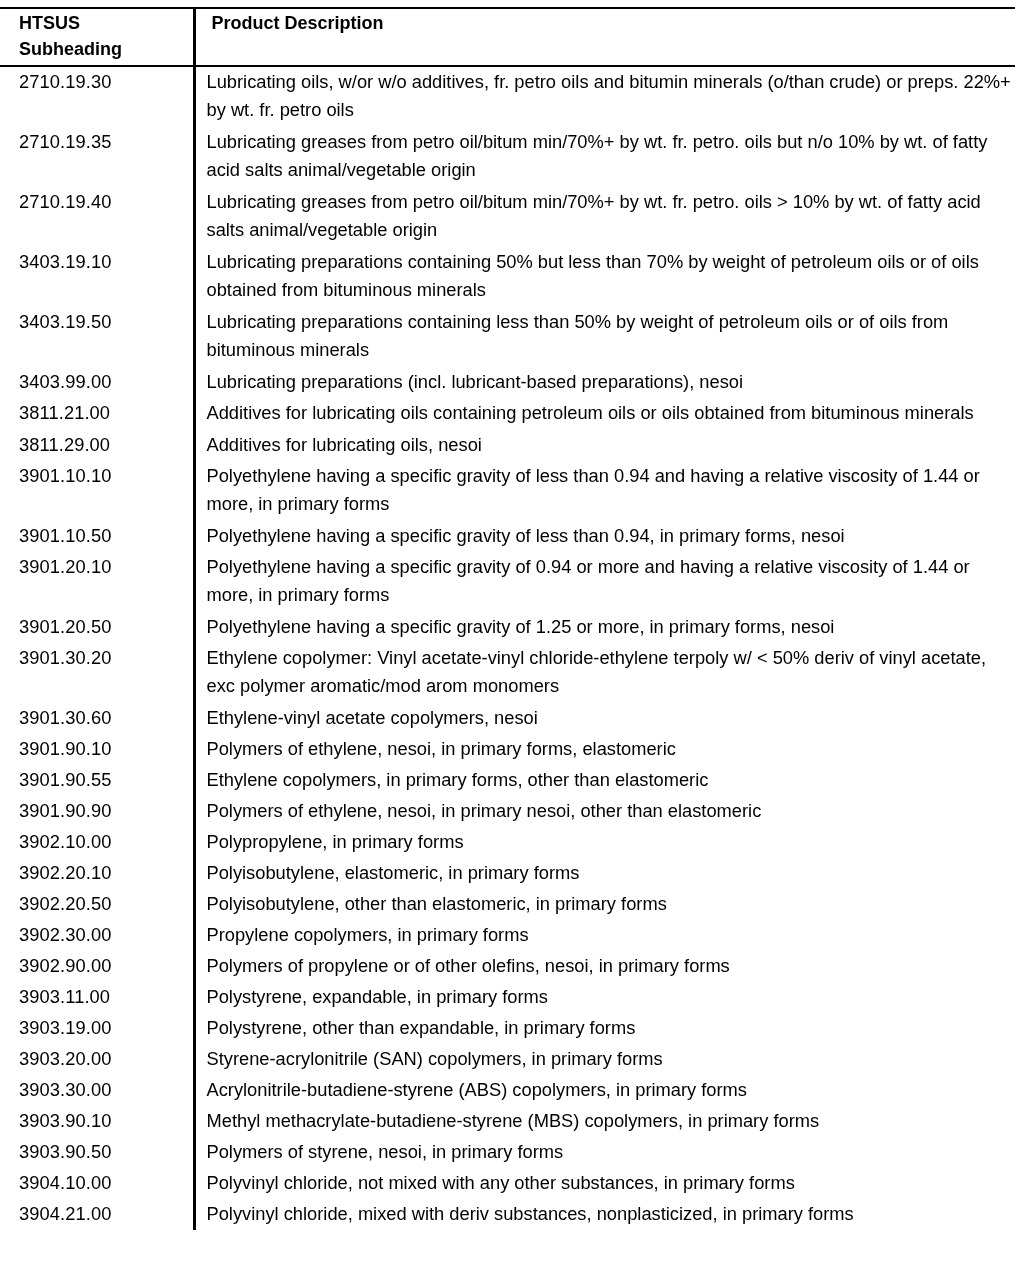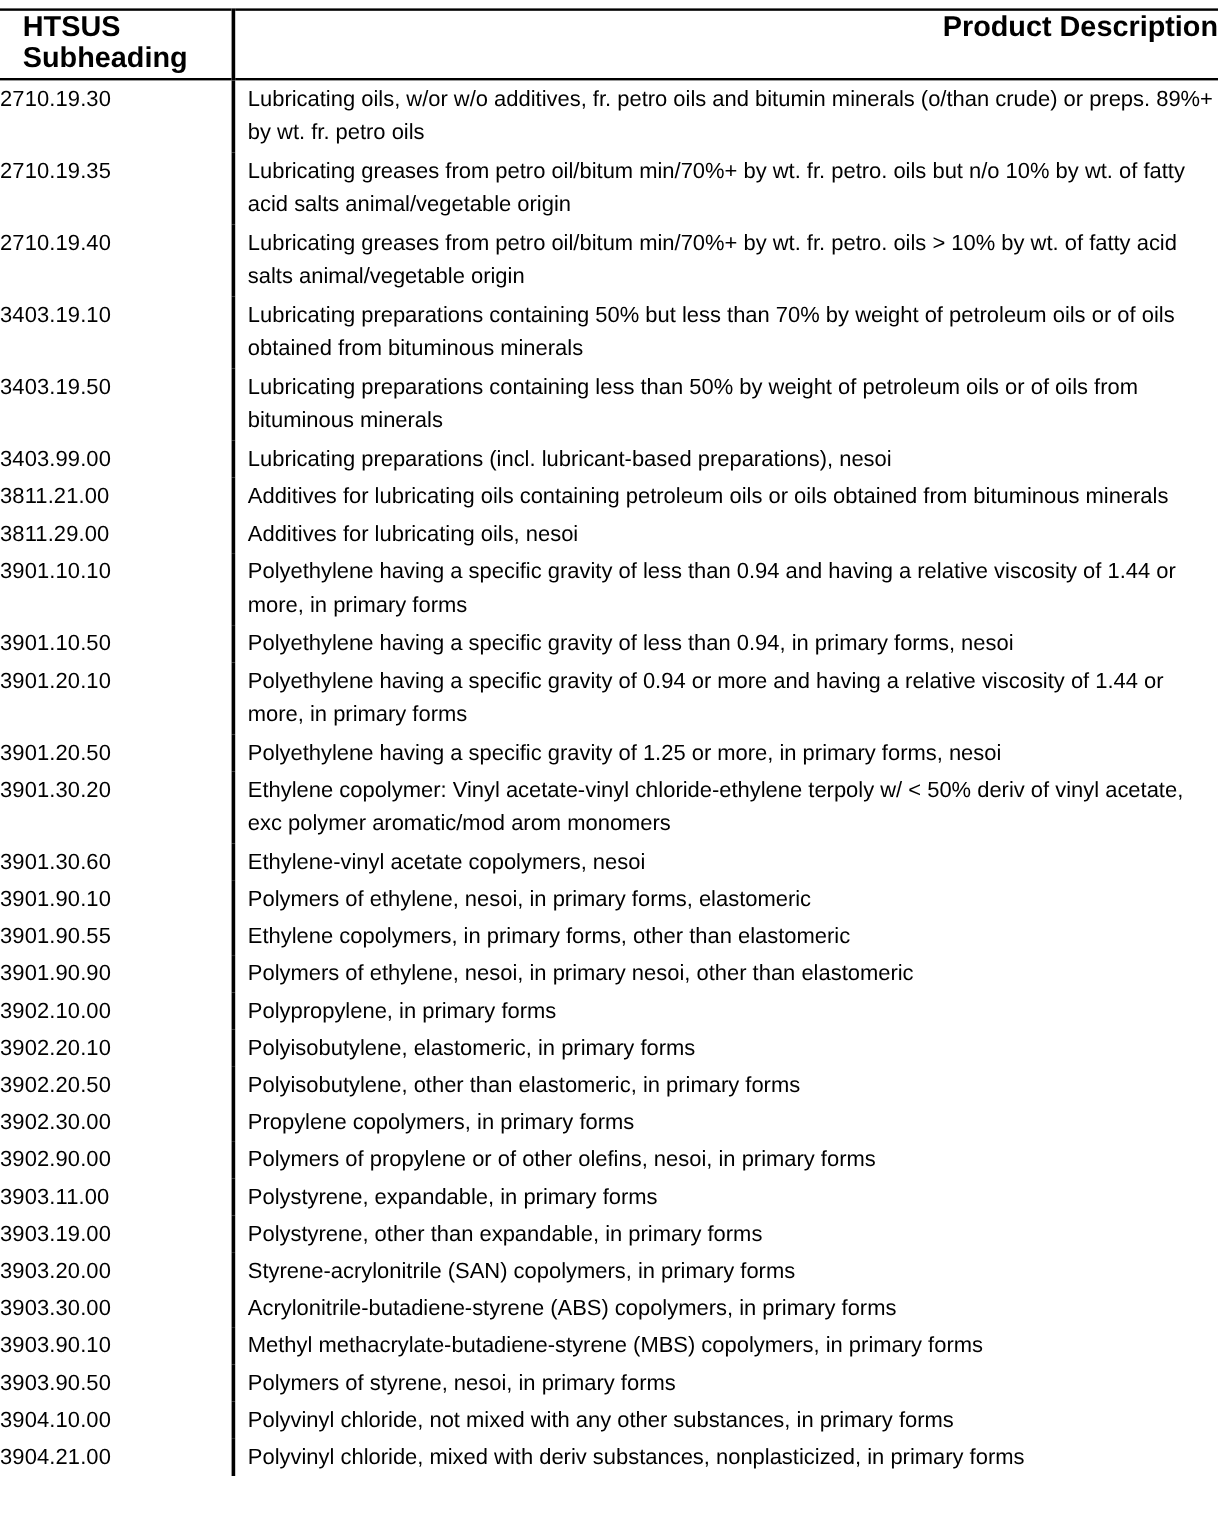--- a/index.html
+++ b/index.html
@@ -22,44 +22,45 @@
   }
   table.hts {
     border-collapse: collapse;
     width: 1015px;
     table-layout: fixed;
   }
   table.hts col.c1 { width: 194px; }
   table.hts col.c2 { width: 821px; }
   table.hts th {
     font-weight: bold;
-    font-size: 24px;
+    font-size: 18px;
     line-height: 26px;
     vertical-align: top;
     padding: 1px 0 0 0;
     border-top: 2px solid #000;
     border-bottom: 2px solid #000;
     height: 55px;
   }
   table.hts th.h1 {
     text-align: left;
     padding-left: 19px;
     border-right: 3px solid #000;
   }
   table.hts th.h2 {
-    text-align: right;
-    padding-left: 0;
+    text-align: left;
+    padding-left: 16px;
   }
   table.hts td {
     font-size: 18.3px;
     line-height: 28px;
     vertical-align: top;
     padding: 0;
   }
   table.hts td.code {
+    padding-left: 19px;
     border-right: 3px solid #000;
     letter-spacing: 0.1px;
   }
   table.hts td.desc {
     padding-left: 11px;
     padding-right: 4px;
   }
   table.hts tr.row td { padding-top: 1px; padding-bottom: 2px; }
   table.hts tr.row.two td { padding-bottom: 3px; }
 </style>
@@ -77,21 +78,21 @@
         <th class="h1">
           <div>HTSUS</div>
           <div>Subheading</div>
         </th>
         <th class="h2">Product Description</th>
       </tr>
     </thead>
     <tbody id="tbody">
         <tr class="row two">
           <td class="code">2710.19.30</td>
-          <td class="desc">Lubricating oils, w/or w/o additives, fr. petro oils and bitumin minerals (o/than crude) or preps. 89%+ by wt. fr. petro oils</td>
+          <td class="desc">Lubricating oils, w/or w/o additives, fr. petro oils and bitumin minerals (o/than crude) or preps. 22%+ by wt. fr. petro oils</td>
         </tr>
         <tr class="row two">
           <td class="code">2710.19.35</td>
           <td class="desc">Lubricating greases from petro oil/bitum min/70%+ by wt. fr. petro. oils but n/o 10% by wt. of fatty acid salts animal/vegetable origin</td>
         </tr>
         <tr class="row two">
           <td class="code">2710.19.40</td>
           <td class="desc">Lubricating greases from petro oil/bitum min/70%+ by wt. fr. petro. oils &gt; 10% by wt. of fatty acid salts animal/vegetable origin</td>
         </tr>
         <tr class="row two">

